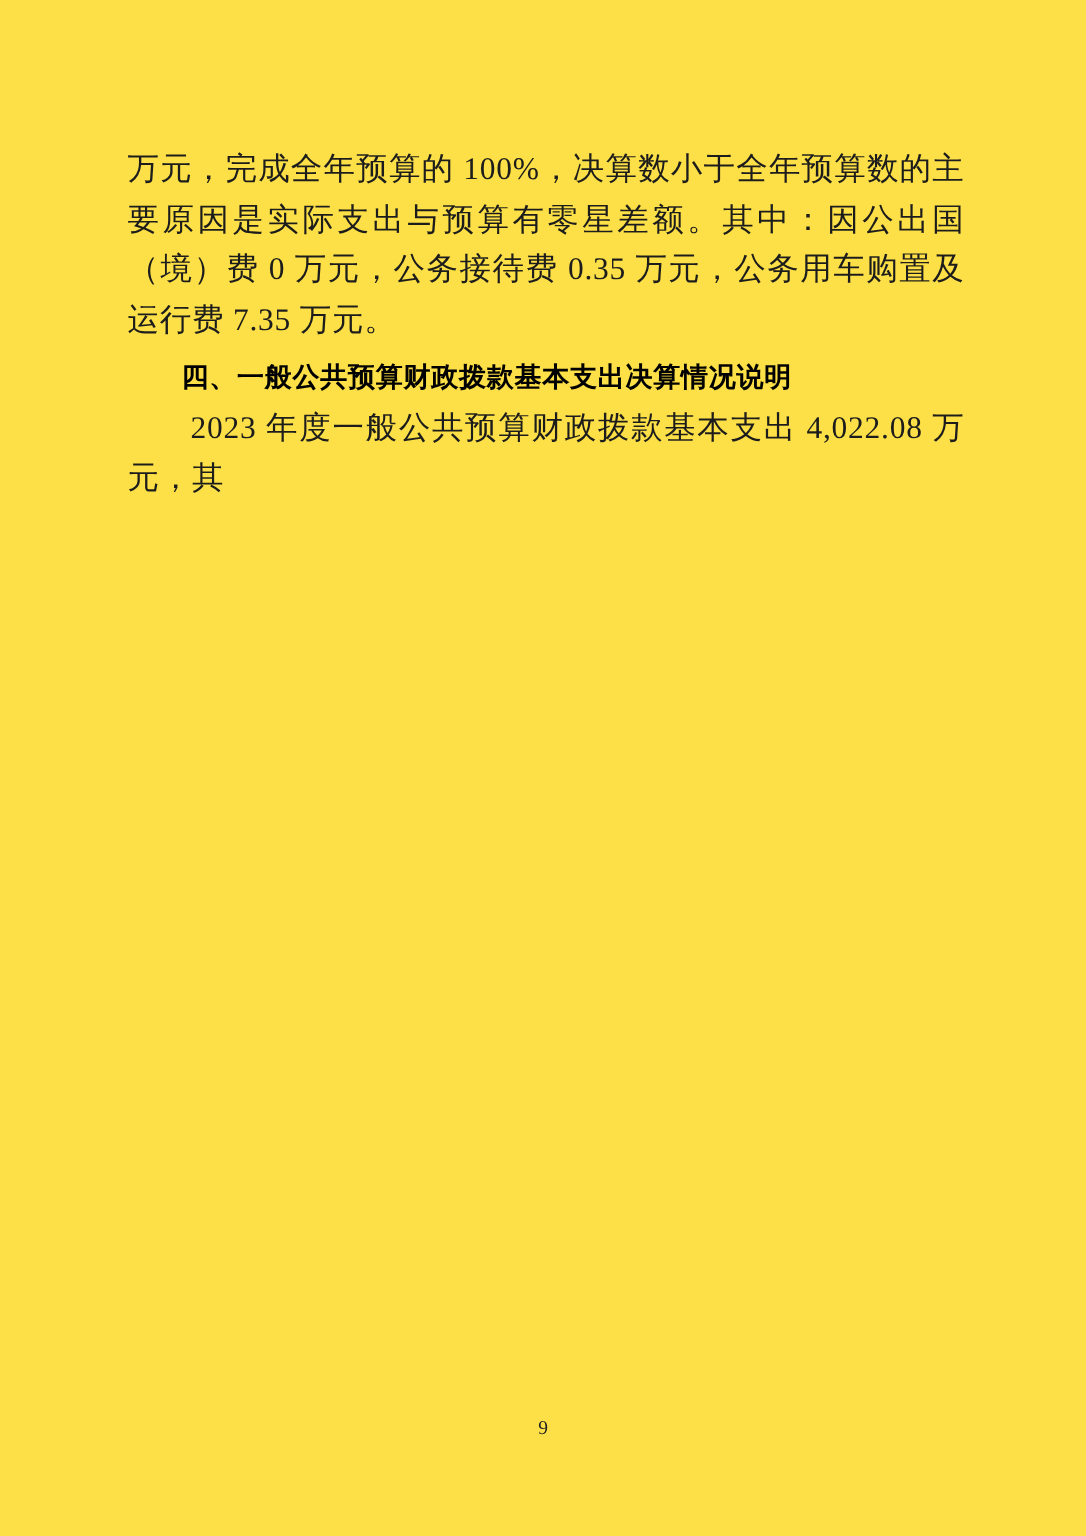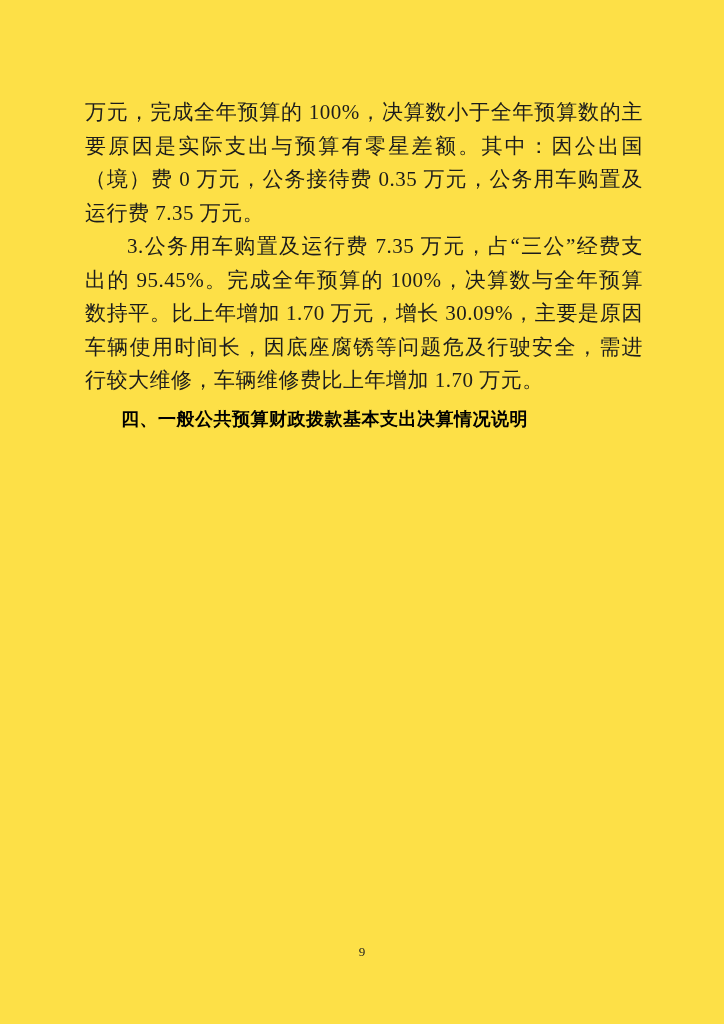--- a/index.html
+++ b/index.html
@@ -54,17 +54,17 @@
     line-height: 16px;
     color: #222222;
   }
 </style>
 </head>
 <body>
 
 <div class="page">
   <div class="content">
     <p class="para no-indent">万元，完成全年预算的 100%，决算数小于全年预算数的主要原因是实际支出与预算有零星差额。其中：因公出国（境）费 0 万元，公务接待费 0.35 万元，公务用车购置及运行费 7.35 万元。</p>
-    <p class="para">3.公务用车购置及运行费 7.35 万元，占“三公”经费支出的 95.45%。完成全年预算的 100%，决算数与全年预算数持平。比上年增加 1.70 万元，增长 30.09%，主要是原因车辆使用时间长，因底座腐锈等问题危及行驶安全，需进行较大维修，车辆维修费比上年增加 1.70 万元。</p>
     <h2 class="section-heading">四、一般公共预算财政拨款基本支出决算情况说明</h2>
+    <p class="para">2023 年度一般公共预算财政拨款基本支出 4,022.08 万元，其</p>
   </div>
   <div class="page-number">9</div>
 </div>
 
 </body></html>

